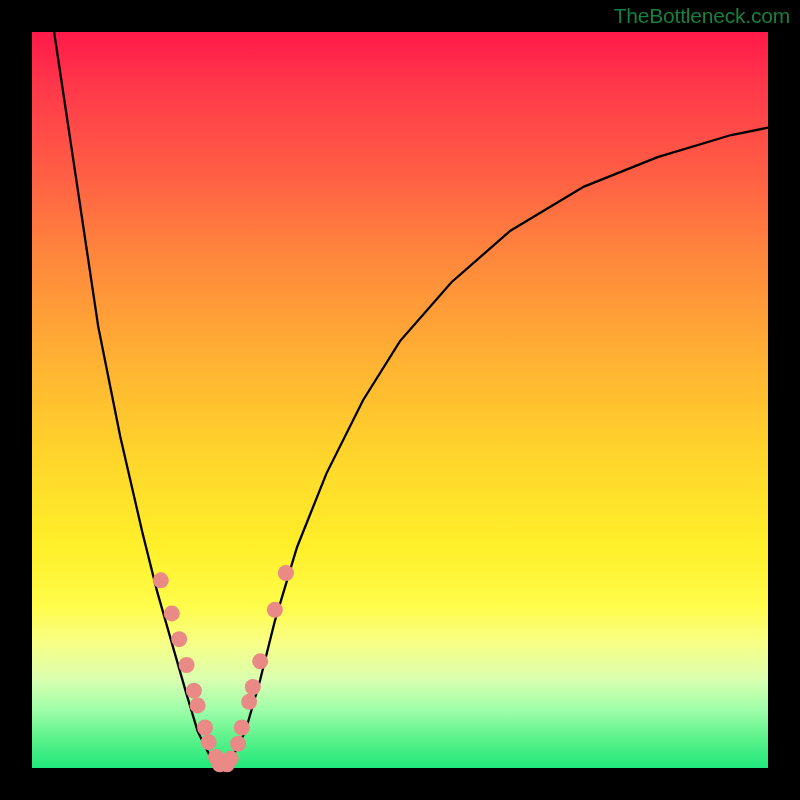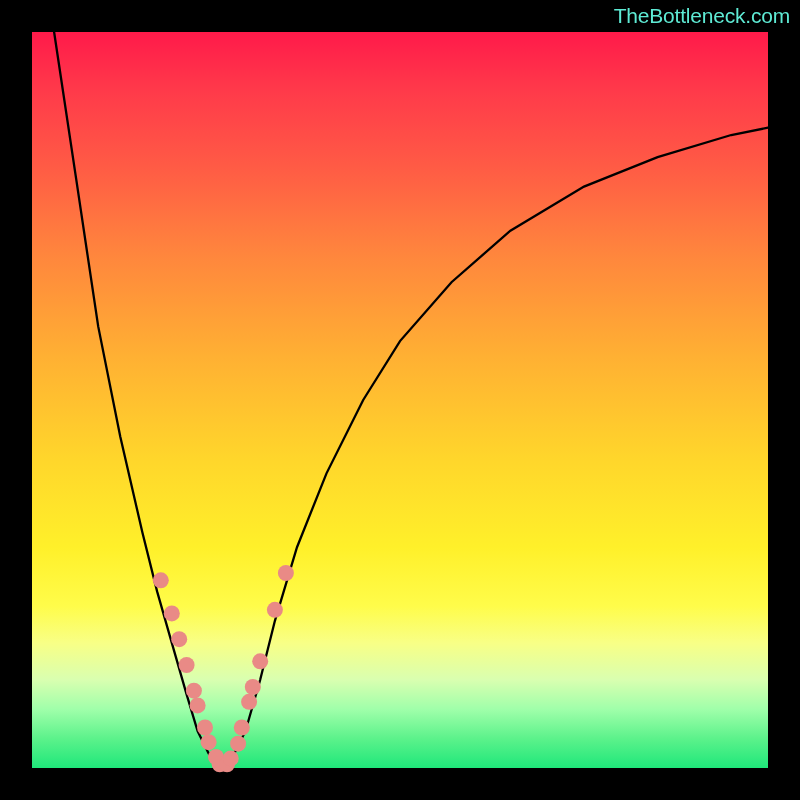--- a/index.html
+++ b/index.html
@@ -38,21 +38,21 @@
       #d9ffb0 88%,
       #a0ffaa 92%,
       #5cf28b 96%,
       #1fe77a 100%
     );
   }
   .watermark {
     position: absolute;
     top: 4px;
     right: 10px;
-    color: #5eead4;
+    color: #15803d;
     font-size: 21px;
     font-weight: 500;
     letter-spacing: -0.2px;
     user-select: none;
   }
   svg.curve {
     position: absolute;
     left: 0;
     top: 0;
     width: 736px;

